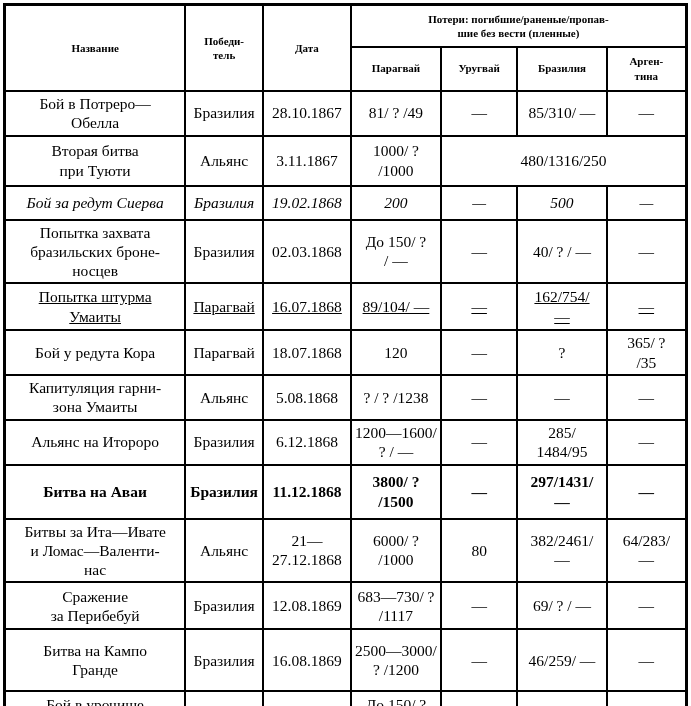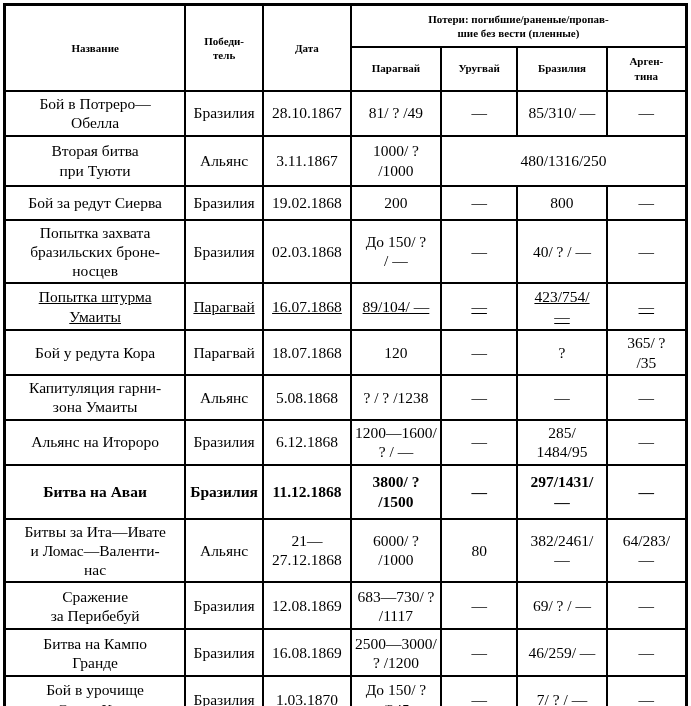--- a/index.html
+++ b/index.html
@@ -81,27 +81,27 @@
         </tr>
         <tr style="height: 50px; margin-top: 23px;">
           <td>Вторая битва
 при Туюти</td>
           <td>Альянс</td>
           <td>3.11.1867</td>
           <td>1000/ ?
 /1000</td>
           <td colspan="3">480/1316/250</td>
         </tr>
-        <tr style="height: 34px;">
+        <tr style="height: 34px; font-style: italic;">
           <td>Бой за редут Сиерва</td>
           <td>Бразилия</td>
           <td>19.02.1868</td>
           <td>200</td>
           <td>—</td>
-          <td>800</td>
+          <td>500</td>
           <td>—</td>
         </tr>
         <tr style="height: 62px;">
           <td>Попытка захвата
 бразильских броне-
 носцев</td>
           <td>Бразилия</td>
           <td>02.03.1868</td>
           <td>До 150/ ?
 / —</td>
@@ -109,21 +109,21 @@
           <td>40/ ? / —</td>
           <td>—</td>
         </tr>
         <tr style="height: 47px; text-decoration: underline;">
           <td>Попытка штурма
 Умаиты</td>
           <td>Парагвай</td>
           <td>16.07.1868</td>
           <td>89/104/ —</td>
           <td>—</td>
-          <td>423/754/
+          <td>162/754/
 —</td>
           <td>—</td>
         </tr>
         <tr style="height: 45px;">
           <td>Бой у редута Кора</td>
           <td>Парагвай</td>
           <td>18.07.1868</td>
           <td>120</td>
           <td>—</td>
           <td>?</td>
@@ -181,21 +181,21 @@
           <td>Сражение
 за Перибебуй</td>
           <td>Бразилия</td>
           <td>12.08.1869</td>
           <td>683—730/ ?
 /1117</td>
           <td>—</td>
           <td>69/ ? / —</td>
           <td>—</td>
         </tr>
-        <tr style="height: 47px;">
+        <tr style="height: 62px;">
           <td>Битва на Кампо
 Гранде</td>
           <td>Бразилия</td>
           <td>16.08.1869</td>
           <td>2500—3000/
 ? /1200</td>
           <td>—</td>
           <td>46/259/ —</td>
           <td>—</td>
         </tr>

